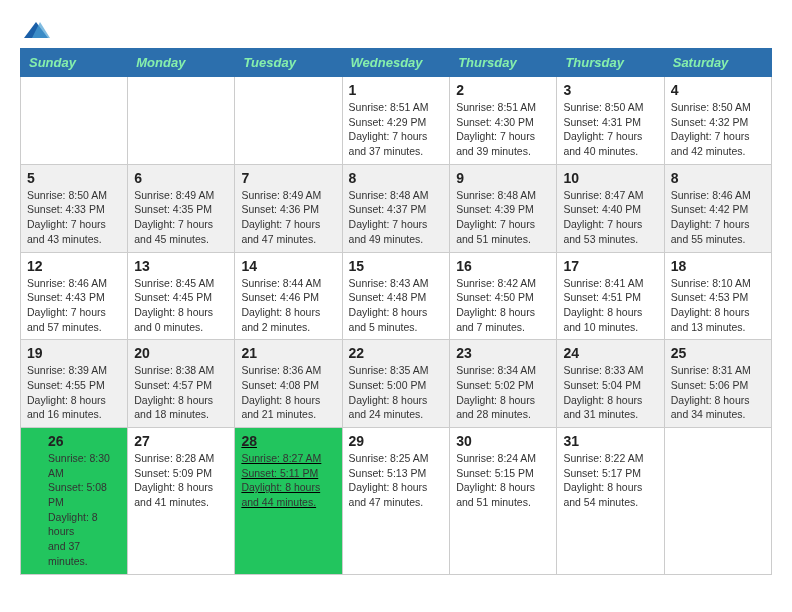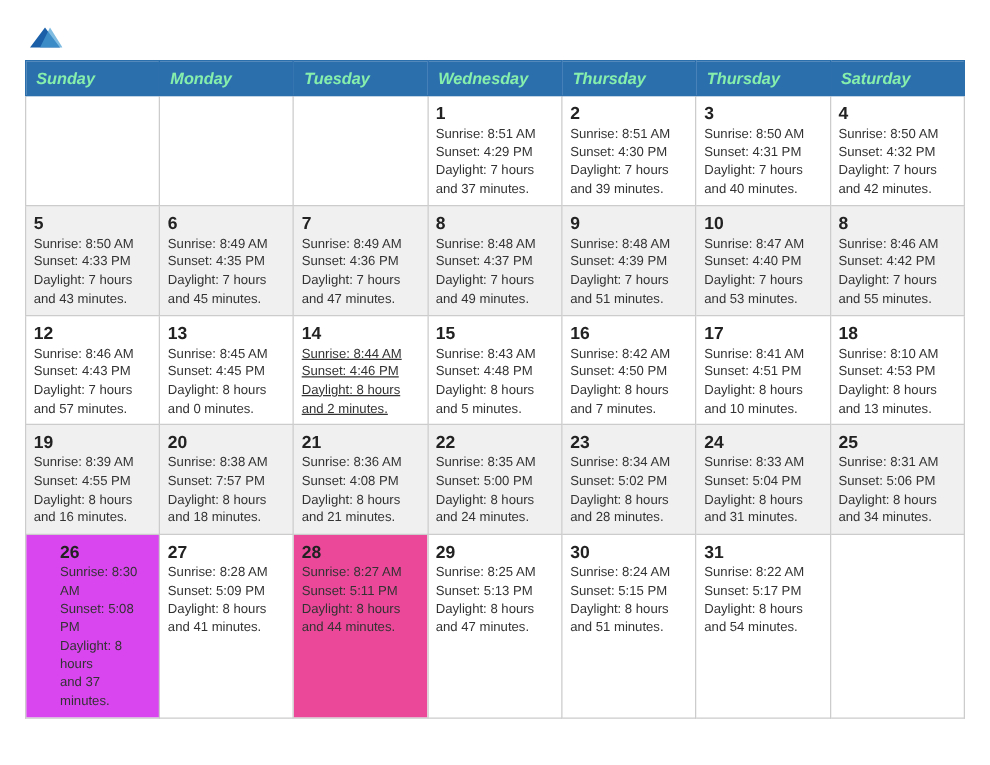--- a/index.html
+++ b/index.html
@@ -204,21 +204,21 @@
         </td>
         <td style="background: rgb(255, 255, 255);">
           <div class="day-number">13</div>
           <div class="day-info" style="white-space: pre-line;">Sunrise: 8:45 AM
 Sunset: 4:45 PM
 Daylight: 8 hours
 and 0 minutes.</div>
         </td>
         <td style="background: rgb(255, 255, 255);">
           <div class="day-number">14</div>
-          <div class="day-info" style="white-space: pre-line; text-decoration: underline;">Sunrise: 8:44 AM
+          <div class="day-info" style="white-space: pre-line;">Sunrise: 8:44 AM
 Sunset: 4:46 PM
 Daylight: 8 hours
 and 2 minutes.</div>
         </td>
         <td style="background: rgb(255, 255, 255);">
           <div class="day-number">15</div>
           <div class="day-info" style="white-space: pre-line;">Sunrise: 8:43 AM
 Sunset: 4:48 PM
 Daylight: 8 hours
 and 5 minutes.</div>
@@ -249,21 +249,21 @@
         <td style="background: rgb(240, 240, 240);">
           <div class="day-number">19</div>
           <div class="day-info" style="white-space: pre-line;">Sunrise: 8:39 AM
 Sunset: 4:55 PM
 Daylight: 8 hours
 and 16 minutes.</div>
         </td>
         <td style="background: rgb(240, 240, 240);">
           <div class="day-number">20</div>
           <div class="day-info" style="white-space: pre-line;">Sunrise: 8:38 AM
-Sunset: 7:57 PM
+Sunset: 4:57 PM
 Daylight: 8 hours
 and 18 minutes.</div>
         </td>
         <td style="background: rgb(240, 240, 240);">
           <div class="day-number">21</div>
           <div class="day-info" style="white-space: pre-line;">Sunrise: 8:36 AM
 Sunset: 4:08 PM
 Daylight: 8 hours
 and 21 minutes.</div>
         </td>
@@ -290,35 +290,35 @@
         </td>
         <td style="background: rgb(240, 240, 240); margin-left: 35px;">
           <div class="day-number">25</div>
           <div class="day-info" style="white-space: pre-line;">Sunrise: 8:31 AM
 Sunset: 5:06 PM
 Daylight: 8 hours
 and 34 minutes.</div>
         </td>
       </tr>
       <tr class="week-row">
-        <td style="background: #d946ef; padding-left: 27px;">
+        <td style="background: #22c55e; padding-left: 27px;">
           <div class="day-number">26</div>
           <div class="day-info" style="white-space: pre-line;">Sunrise: 8:30 AM
 Sunset: 5:08 PM
 Daylight: 8 hours
 and 37 minutes.</div>
         </td>
         <td style="background: rgb(255, 255, 255); margin-top: 13px;">
           <div class="day-number">27</div>
           <div class="day-info" style="white-space: pre-line;">Sunrise: 8:28 AM
 Sunset: 5:09 PM
 Daylight: 8 hours
 and 41 minutes.</div>
         </td>
-        <td style="background: #ec4899;">
+        <td style="background: #22c55e; text-decoration: underline;">
           <div class="day-number">28</div>
           <div class="day-info" style="white-space: pre-line;">Sunrise: 8:27 AM
 Sunset: 5:11 PM
 Daylight: 8 hours
 and 44 minutes.</div>
         </td>
         <td style="background: rgb(255, 255, 255);">
           <div class="day-number">29</div>
           <div class="day-info" style="white-space: pre-line;">Sunrise: 8:25 AM
 Sunset: 5:13 PM

